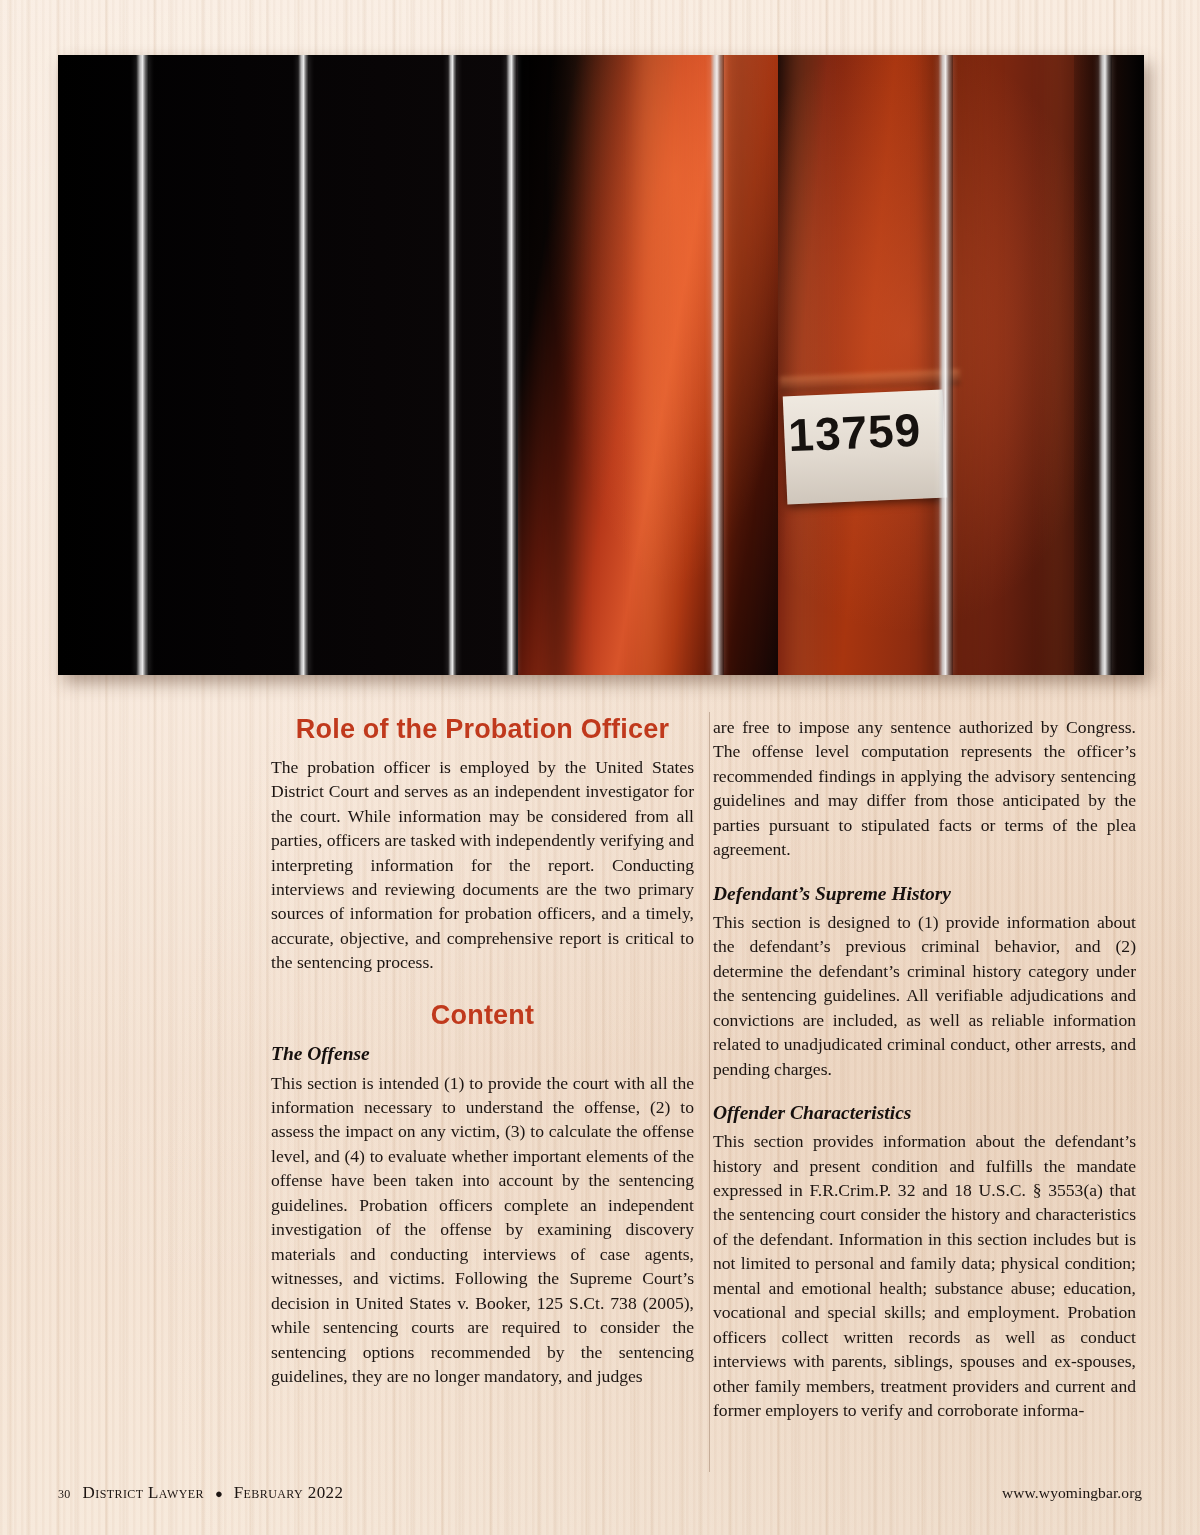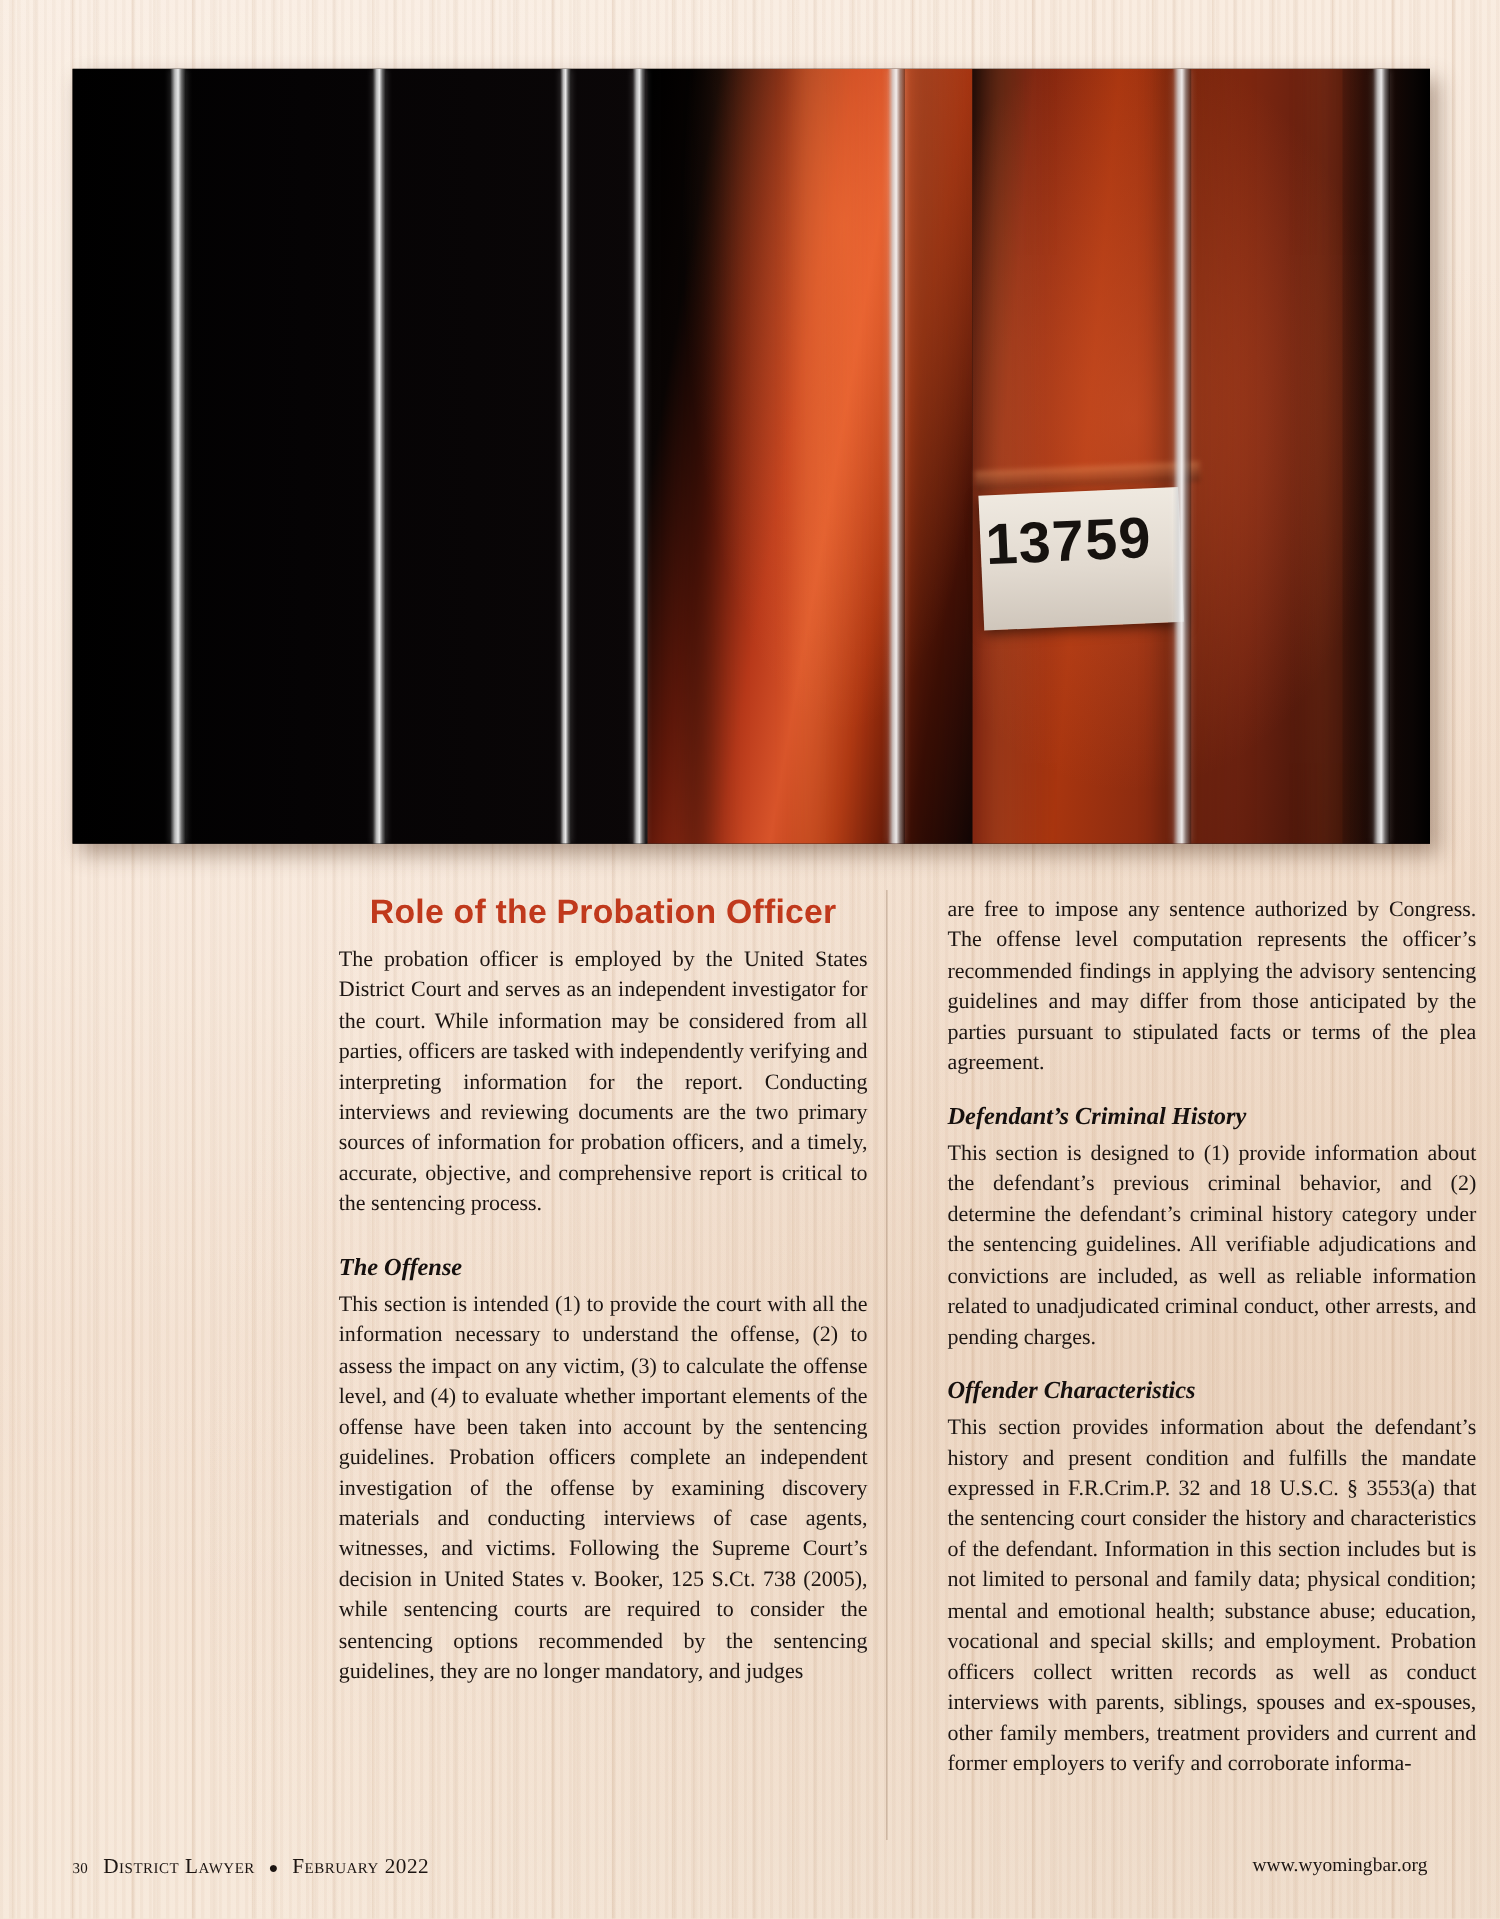--- a/index.html
+++ b/index.html
@@ -165,21 +165,21 @@
     position: absolute;
     top: 715px;
     width: 423px;
     font-size: 17.6px;
     line-height: 1.39;
     color: #1c1512;
     text-align: justify;
     hyphens: auto;
   }
   .col-left { left: 271px; }
-  .col-right { left: 758px; }
+  .col-right { left: 713px; }
 
   .vrule {
     position: absolute;
     left: 709px;
     top: 712px;
     width: 1px;
     height: 760px;
     background: rgba(120,85,60,0.35);
   }
 
@@ -284,30 +284,31 @@
     <div class="bar" style="left:880px;width:15px;"></div>
     <div class="bar" style="left:1040px;width:14px;"></div>
   </div>
 
   <div class="vrule"></div>
 
   <div class="col col-left">
     <h2 class="section-head">Role of the Probation Officer</h2>
     <p class="para">The probation officer is employed by the United States District Court and serves as an independent investigator for the court. While information may be considered from all parties, officers are tasked with independently verifying and interpreting information for the report. Conducting interviews and reviewing documents are the two primary sources of information for probation officers, and a timely, accurate, objective, and comprehensive report is critical to the sentencing process.</p>
     <div class="gap-lg"></div>
+    <h2 class="section-head">Content</h2>
     <h3 class="sub-head">The Offense</h3>
     <p class="para">
       <span>This section is intended (1) to provide the court with all the information necessary to understand the offense, (2) to assess the impact on any victim, (3) to calculate the offense level, and (4) to evaluate whether important elements of the offense have been taken into account by the sentencing guidelines. Probation officers complete an independent investigation of the offense by examining discovery materials and conducting interviews of case agents, witnesses, and victims. Following the Supreme Court’s decision in </span><span class="italic">United States v. Booker</span><span>, 125 S.Ct. 738 (2005), while sentencing courts are required to consider the sentencing options recommended by the sentencing guidelines, they are no longer mandatory, and judges</span>
     </p>
   </div>
 
   <div class="col col-right">
     <p class="para">are free to impose any sentence authorized by Congress. The offense level computation represents the officer’s recommended findings in applying the advisory sentencing guidelines and may differ from those anticipated by the parties pursuant to stipulated facts or terms of the plea agreement.</p>
     <div class="gap-md"></div>
-    <h3 class="sub-head">Defendant’s Criminal History</h3>
+    <h3 class="sub-head">Defendant’s Supreme History</h3>
     <p class="para">This section is designed to (1) provide information about the defendant’s previous criminal behavior, and (2) determine the defendant’s criminal history category under the sentencing guidelines. All verifiable adjudications and convictions are included, as well as reliable information related to unadjudicated criminal conduct, other arrests, and pending charges.</p>
     <div class="gap-md"></div>
     <h3 class="sub-head">Offender Characteristics</h3>
     <p class="para">This section provides information about the defendant’s history and present condition and fulfills the mandate expressed in F.R.Crim.P. 32 and 18 U.S.C. § 3553(a) that the sentencing court consider the history and characteristics of the defendant. Information in this section includes but is not limited to personal and family data; physical condition; mental and emotional health; substance abuse; education, vocational and special skills; and employment. Probation officers collect written records as well as conduct interviews with parents, siblings, spouses and ex-spouses, other family members, treatment providers and current and former employers to verify and corroborate informa-</p>
   </div>
 
   <div class="footer">
     <div class="left">
       <span class="pagenum">30</span>
       <span class="smallcaps">District Lawyer</span>

